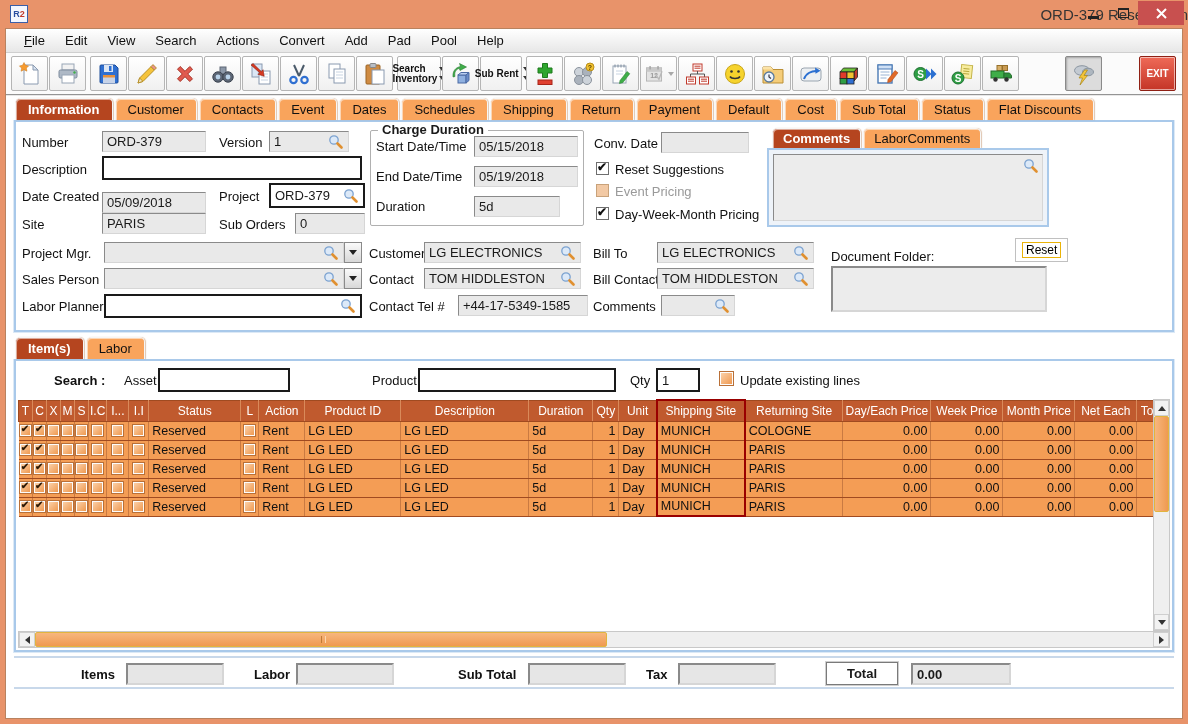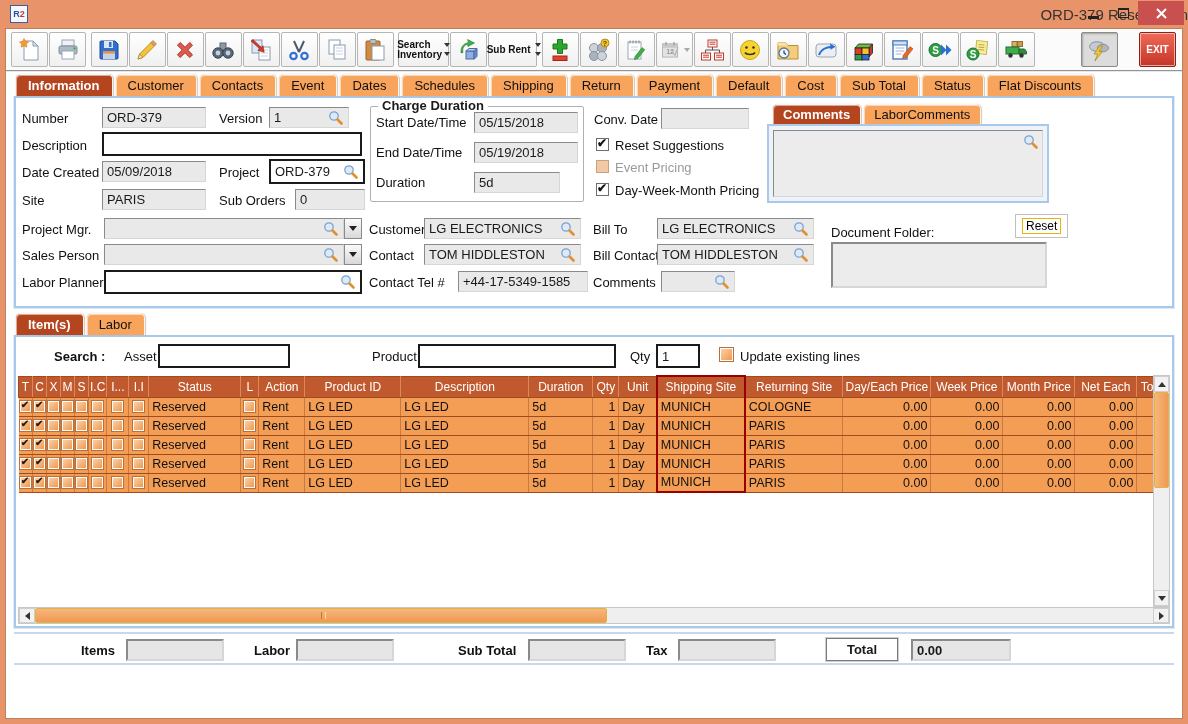--- a/index.html
+++ b/index.html
@@ -34,21 +34,21 @@
   .tbtn { height:35px; min-width:37px; border:1px solid #b5b5b5; background:linear-gradient(#ffffff,#f0f0f0);
           border-radius:2px; display:flex; align-items:center; justify-content:center; margin-right:1px; padding:0 2px; }
   .tbtn svg { display:block; }
   .tsep { width:7px; }
   .tlabel { font-size:10px; font-weight:bold; line-height:10px; width:50px; text-align:left; color:#111; }
   .tlabel.one { width:auto; white-space:nowrap; padding:0 2px; }
   .ddmark { display:flex; flex-direction:column; gap:5px; margin-left:2px; align-items:center; }
   .ddmark i { width:0; height:0; border-left:3.5px solid transparent; border-right:3.5px solid transparent; border-top:4px solid #333; }
   .ddmark.gray i { border-top-color:#a8a8a8; }
   .tbtn.pressed { background:#dcdcdc; border-color:#8a8a8a; box-shadow:inset 1px 1px 2px rgba(0,0,0,.25); margin-left:45px; }
-  .tbtn.exit { margin-left:20px; background:linear-gradient(#ef6a58,#c43527); border:1px solid #8f2014;
+  .tbtn.exit { margin-left:36px; background:linear-gradient(#ef6a58,#c43527); border:1px solid #8f2014;
                box-shadow:inset 0 0 0 1px rgba(255,255,255,.55); color:#fff; font-weight:bold; font-size:10px; width:36px; }
 
   
   .tabstrip { display:flex; align-items:flex-end; height:24px; padding-left:9px; background:#fff; position:relative; z-index:2; }
   .tab { background:#F9A45C; border:1px solid #f6f6f6; border-bottom:none; border-radius:5px 5px 0 0;
          padding:3px 12px 3px; font-size:13px; color:#111; margin-right:2px;
          box-shadow:inset 1px 1px 0 rgba(255,255,255,.55), 1px 0 1px rgba(160,90,30,.35); }
   .tab.active { background:#B5451F; color:#fff; font-weight:bold; }
 
   
@@ -154,20 +154,32 @@
       <div class="wc close">
         <svg width="13" height="13" viewBox="0 0 13 13">
             <path d="M2 2l9 9M11 2l-9 9" stroke="#fff" stroke-width="2"></path>
           </svg>
       </div>
     </div>
   </div>
 
   <div class="content">
 
+    <div class="menubar">
+        <div class="menu-item"><u>F</u>ile</div>
+        <div class="menu-item">Edit</div>
+        <div class="menu-item">View</div>
+        <div class="menu-item">Search</div>
+        <div class="menu-item">Actions</div>
+        <div class="menu-item">Convert</div>
+        <div class="menu-item">Add</div>
+        <div class="menu-item">Pad</div>
+        <div class="menu-item">Pool</div>
+        <div class="menu-item">Help</div>
+      </div>
 
     <div class="toolbar">
       <div class="tbtn">
           <svg width="26" height="26" viewBox="0 0 26 26">
             <path d="M7 4h9l5 5v14H7z" fill="#fff" stroke="#8a9ab0"></path>
             <path d="M16 4l5 5h-5z" fill="#d7e3f2" stroke="#8a9ab0"></path>
             <path d="M7 1.5l1.5 2.8 3.1.6-2.2 2.2.5 3.1L7 8.8 4.1 10.2l.5-3.1L2.4 4.9l3.1-.6z" fill="#f79b2e" stroke="#c9761a" stroke-width=".5"></path>
           </svg>
         </div>
       <div class="tbtn">
@@ -428,21 +440,21 @@
               <circle cx="6" cy="6" r="4.2" fill="#dce9f8" stroke="#7ba2d0" stroke-width="1.3"></circle>
               <path d="M9.5 9.5l4 4" stroke="#e09030" stroke-width="2.6" stroke-linecap="round"></path>
             </svg>
           </span>
         </div>
 
       <div class="lbl" style="left:6px;top:40px">Description</div>
       <div class="fld editable" style="left:86px;top:34px;width:260px;height:24px"></div>
 
       <div class="lbl" style="left:6px;top:67px">Date Created</div>
-      <div class="fld" style="left:86px;top:63px;width:104px">05/09/2018</div>
+      <div class="fld" style="left:86px;top:70px;width:104px">05/09/2018</div>
       <div class="lbl" style="left:203px;top:67px">Project</div>
       <div class="fld editable" style="left:253px;top:61px;width:96px;height:25px">
           <span>ORD-379</span>
           <span class="spacer"></span>
           <span class="mag">
             <svg width="15" height="15" viewBox="0 0 15 15">
               <circle cx="6" cy="6" r="4.2" fill="#dce9f8" stroke="#7ba2d0" stroke-width="1.3"></circle>
               <path d="M9.5 9.5l4 4" stroke="#e09030" stroke-width="2.6" stroke-linecap="round"></path>
             </svg>
           </span>

